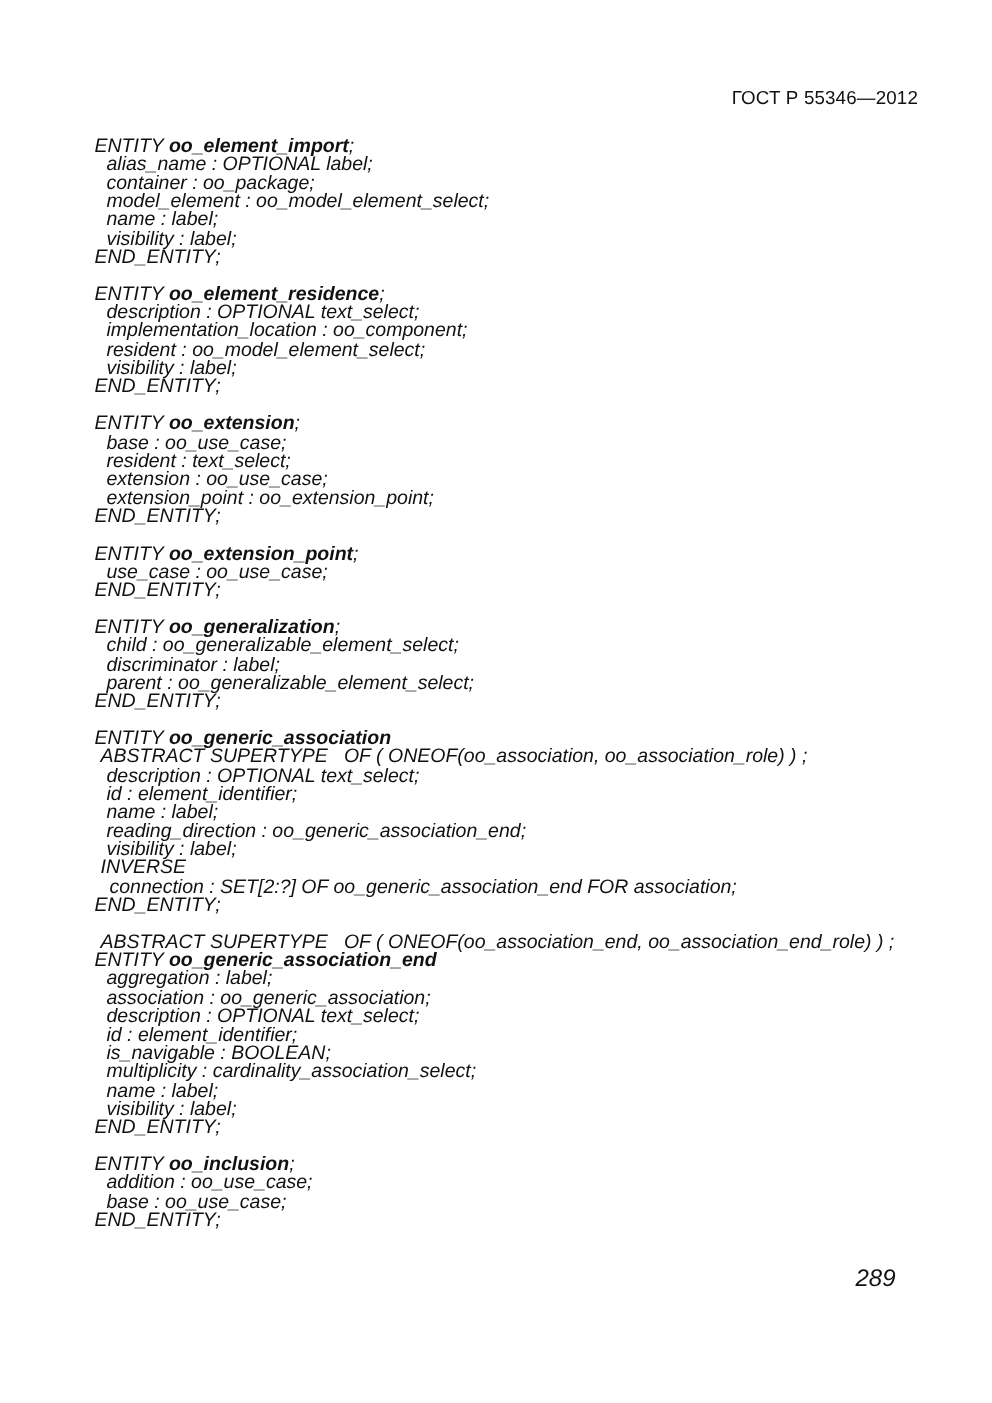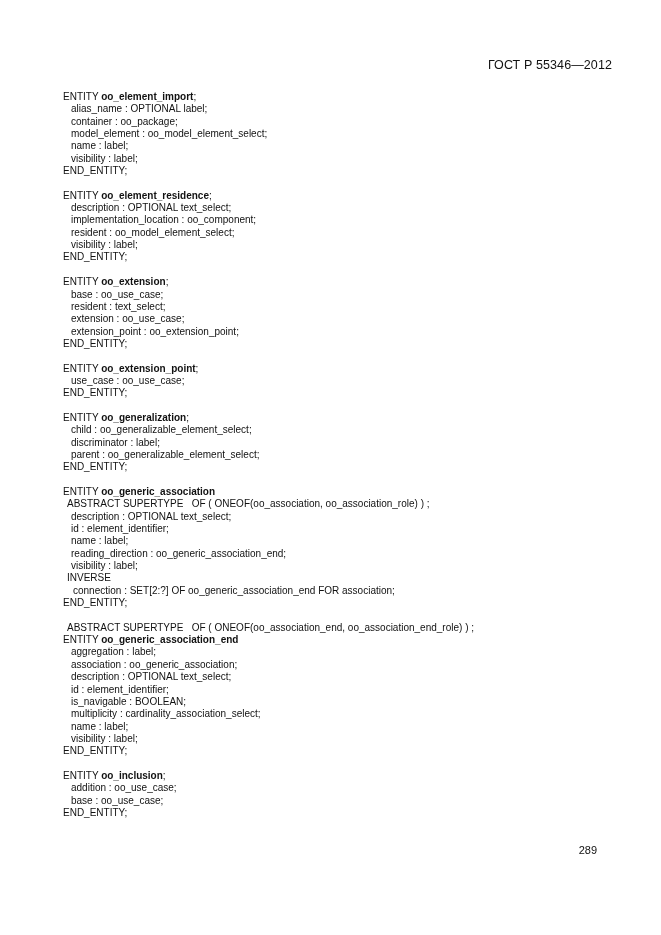--- a/index.html
+++ b/index.html
@@ -1,27 +1,27 @@
 <!DOCTYPE html>
 <html><head>
 <meta charset="utf-8">
 <style>
   html, body { margin: 0; padding: 0; background: #ffffff; }
   body { width: 661px; height: 935px; position: relative; overflow: hidden;
          font-family: "Liberation Sans", sans-serif; color: #111111; }
   .header { position: absolute; top: 58px; right: 49px; font-weight: normal;
             font-size: 12.5px; letter-spacing: 0.1px; }
-  .content { position: absolute; left: 63px; top: 91px; font-size: 10px; line-height: 12.35px; }
+  .content { position: absolute; left: 63px; top: 91px; font-size: 13px; line-height: 12.35px; font-style: italic; }
   .block { margin-bottom: 12.35px; }
   .line { white-space: pre; display: block; }
   .ind1 { padding-left: 8px; }
   .ind0b { padding-left: 4px; }
   .ind2 { padding-left: 10px; }
   .bold { font-weight: bold; }
-  .pagenum { position: absolute; top: 844px; right: 64px; font-size: 11px; }
+  .pagenum { position: absolute; top: 844px; right: 64px; font-size: 16px; font-style: italic; }
 </style>
 </head>
 <body>
 
 <div class="header">ГОСТ Р 55346—2012</div>
 
 <div class="content">
 
   <div class="block">
     <span class="line"><span>ENTITY </span><span class="bold">oo_element_import</span><span>;</span></span>

